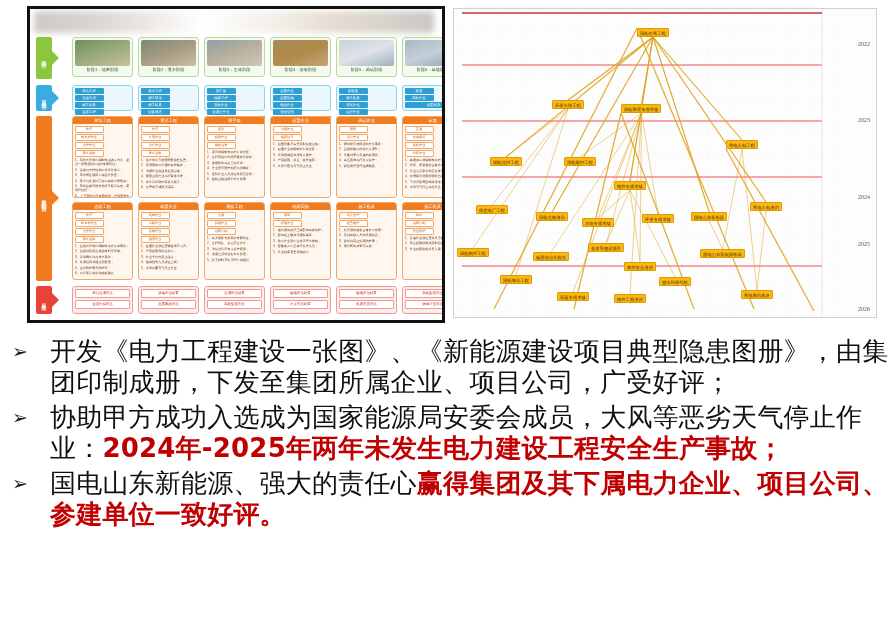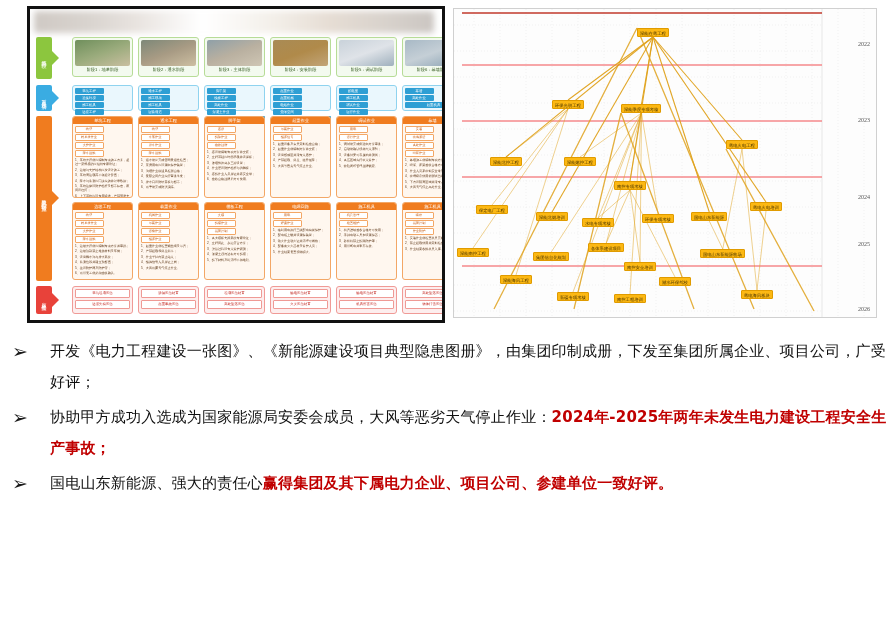--- a/index.html
+++ b/index.html
@@ -105,21 +105,21 @@
   #bullets{position:absolute;left:0;top:336px;width:896px;height:308px;}
   .bullet{
     position:relative;display:flex;align-items:flex-start;
     margin:0 0 4px 0;padding-left:16px;
   }
   .arrowglyph{
     position:absolute;left:12px;top:0;color:#1a1a1a;font-size:19px;line-height:31px;
     font-family:"DejaVu Sans",sans-serif;
   }
   .btext{
-    margin-left:34px;color:#101010;font-size:15px;line-height:31px;
+    margin-left:34px;color:#101010;font-size:26px;line-height:31px;
     font-family:"DejaVu Sans",sans-serif;letter-spacing:.2px;
   }
   .red{color:#c00000;font-weight:bold;}
 </style>
 </head>
 <body>
 
 <div id="top-row">
 
   <div id="poster">

